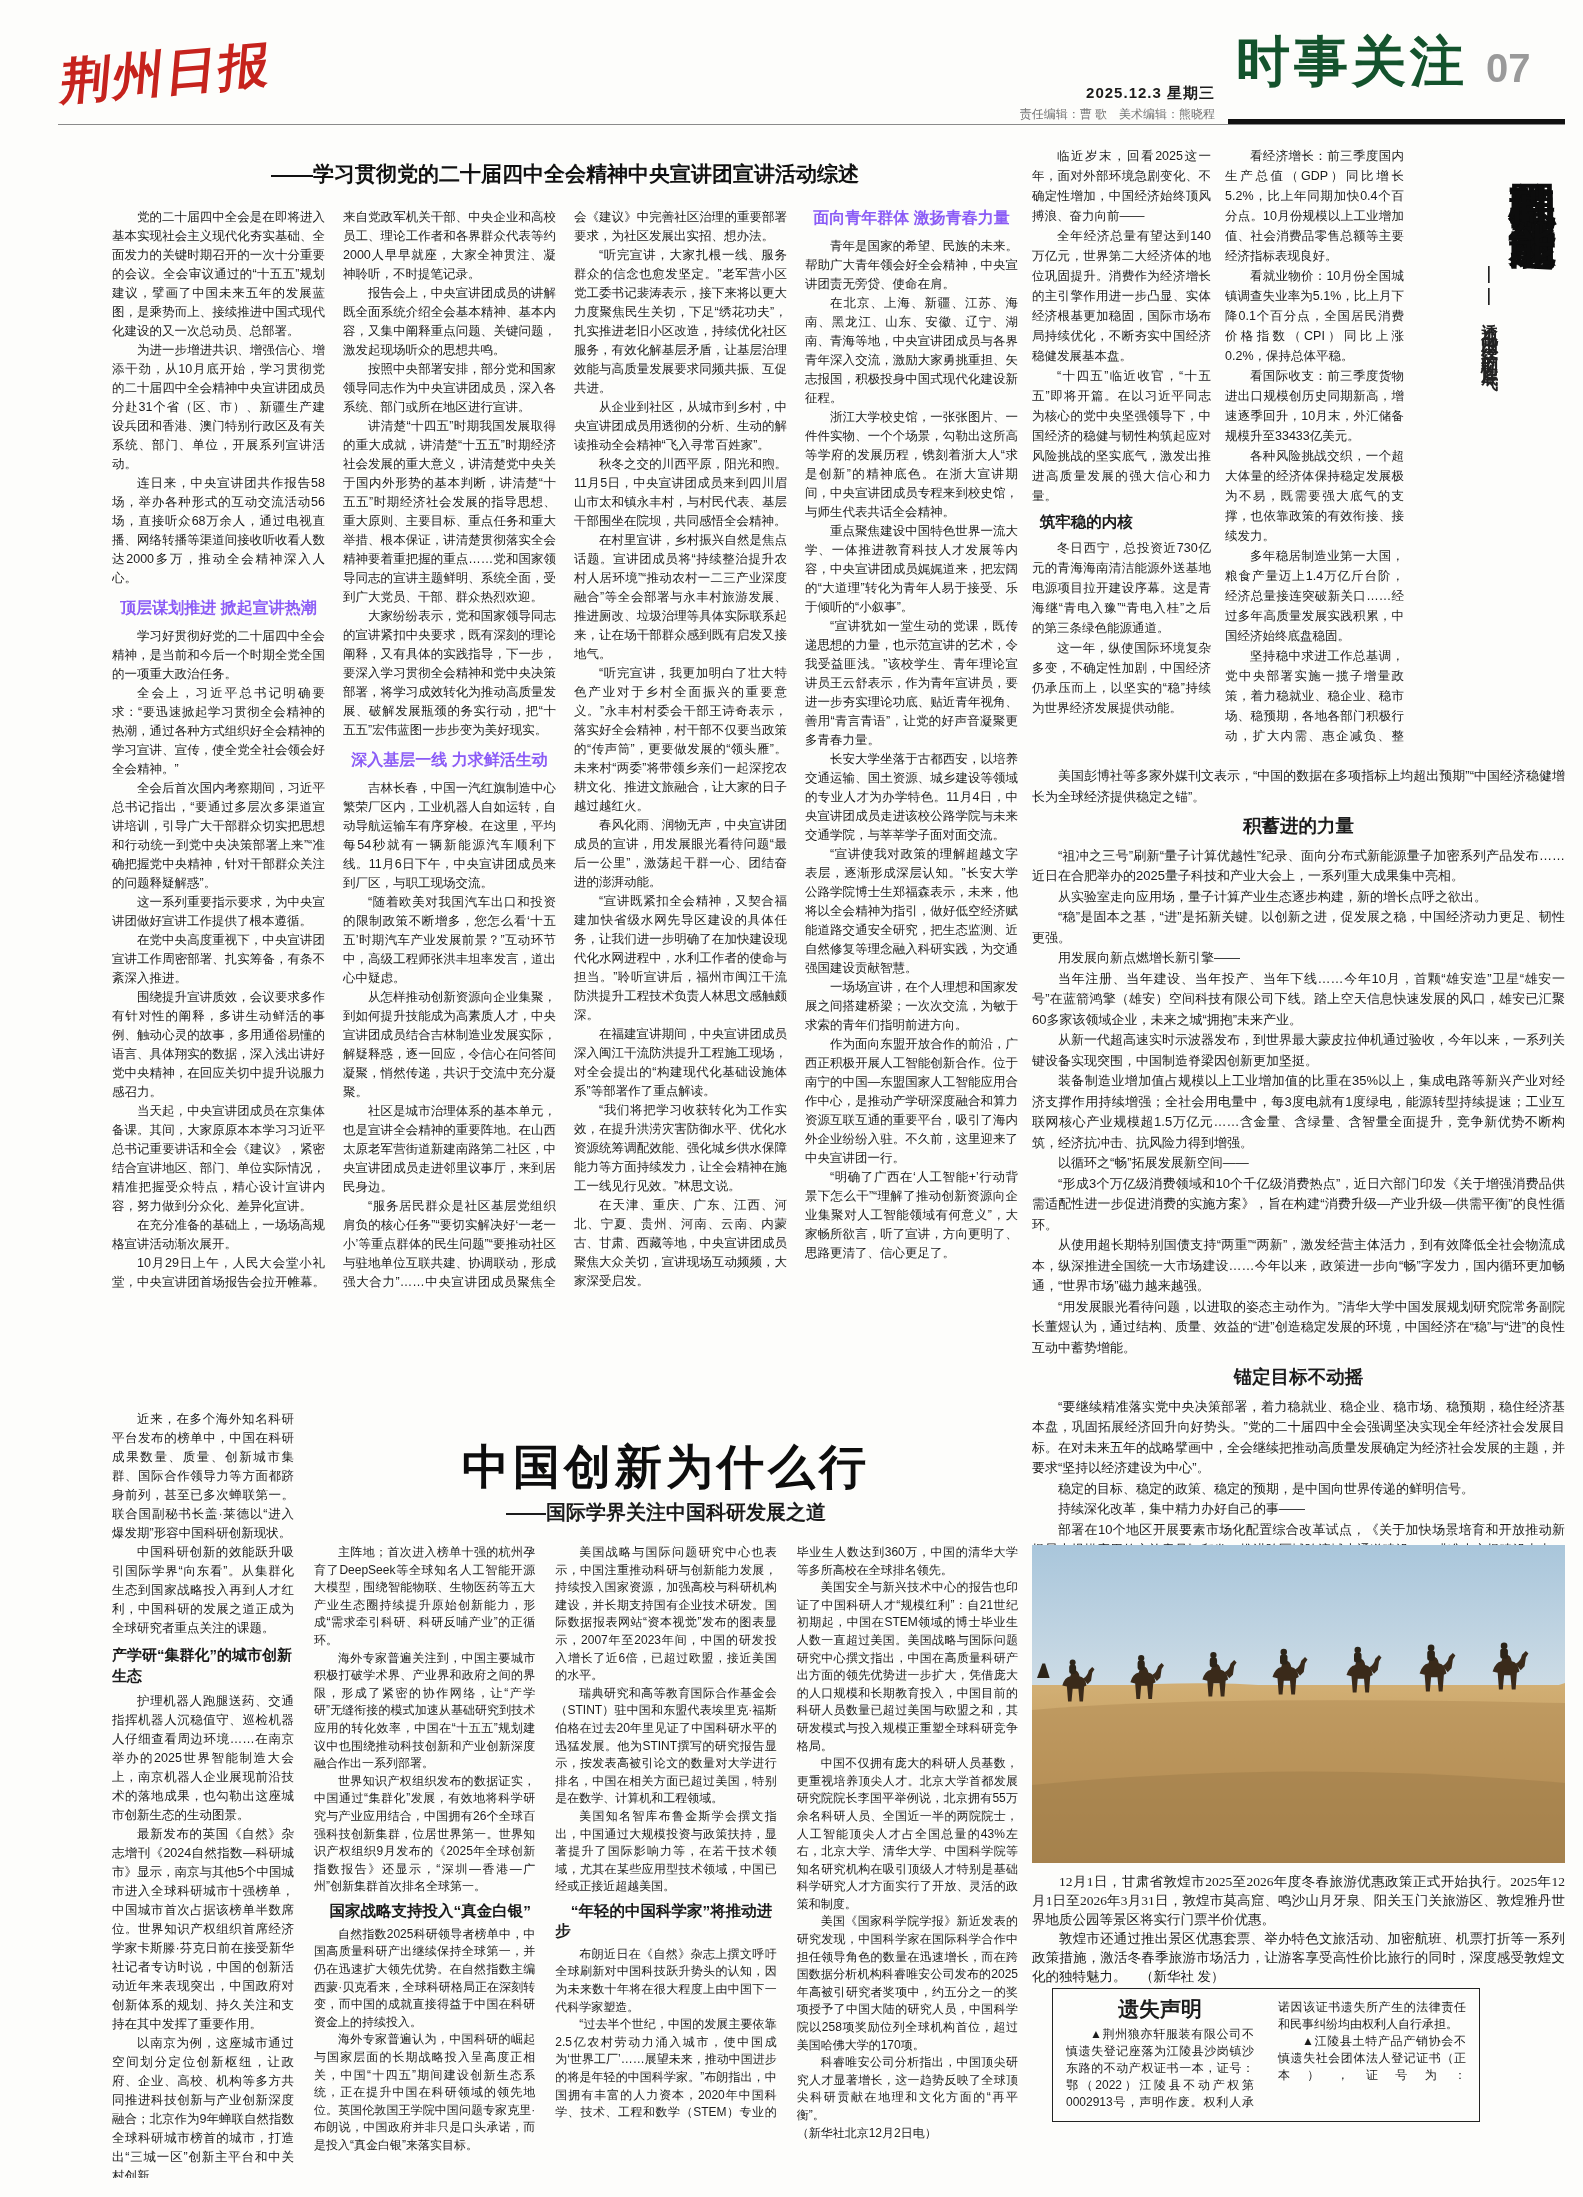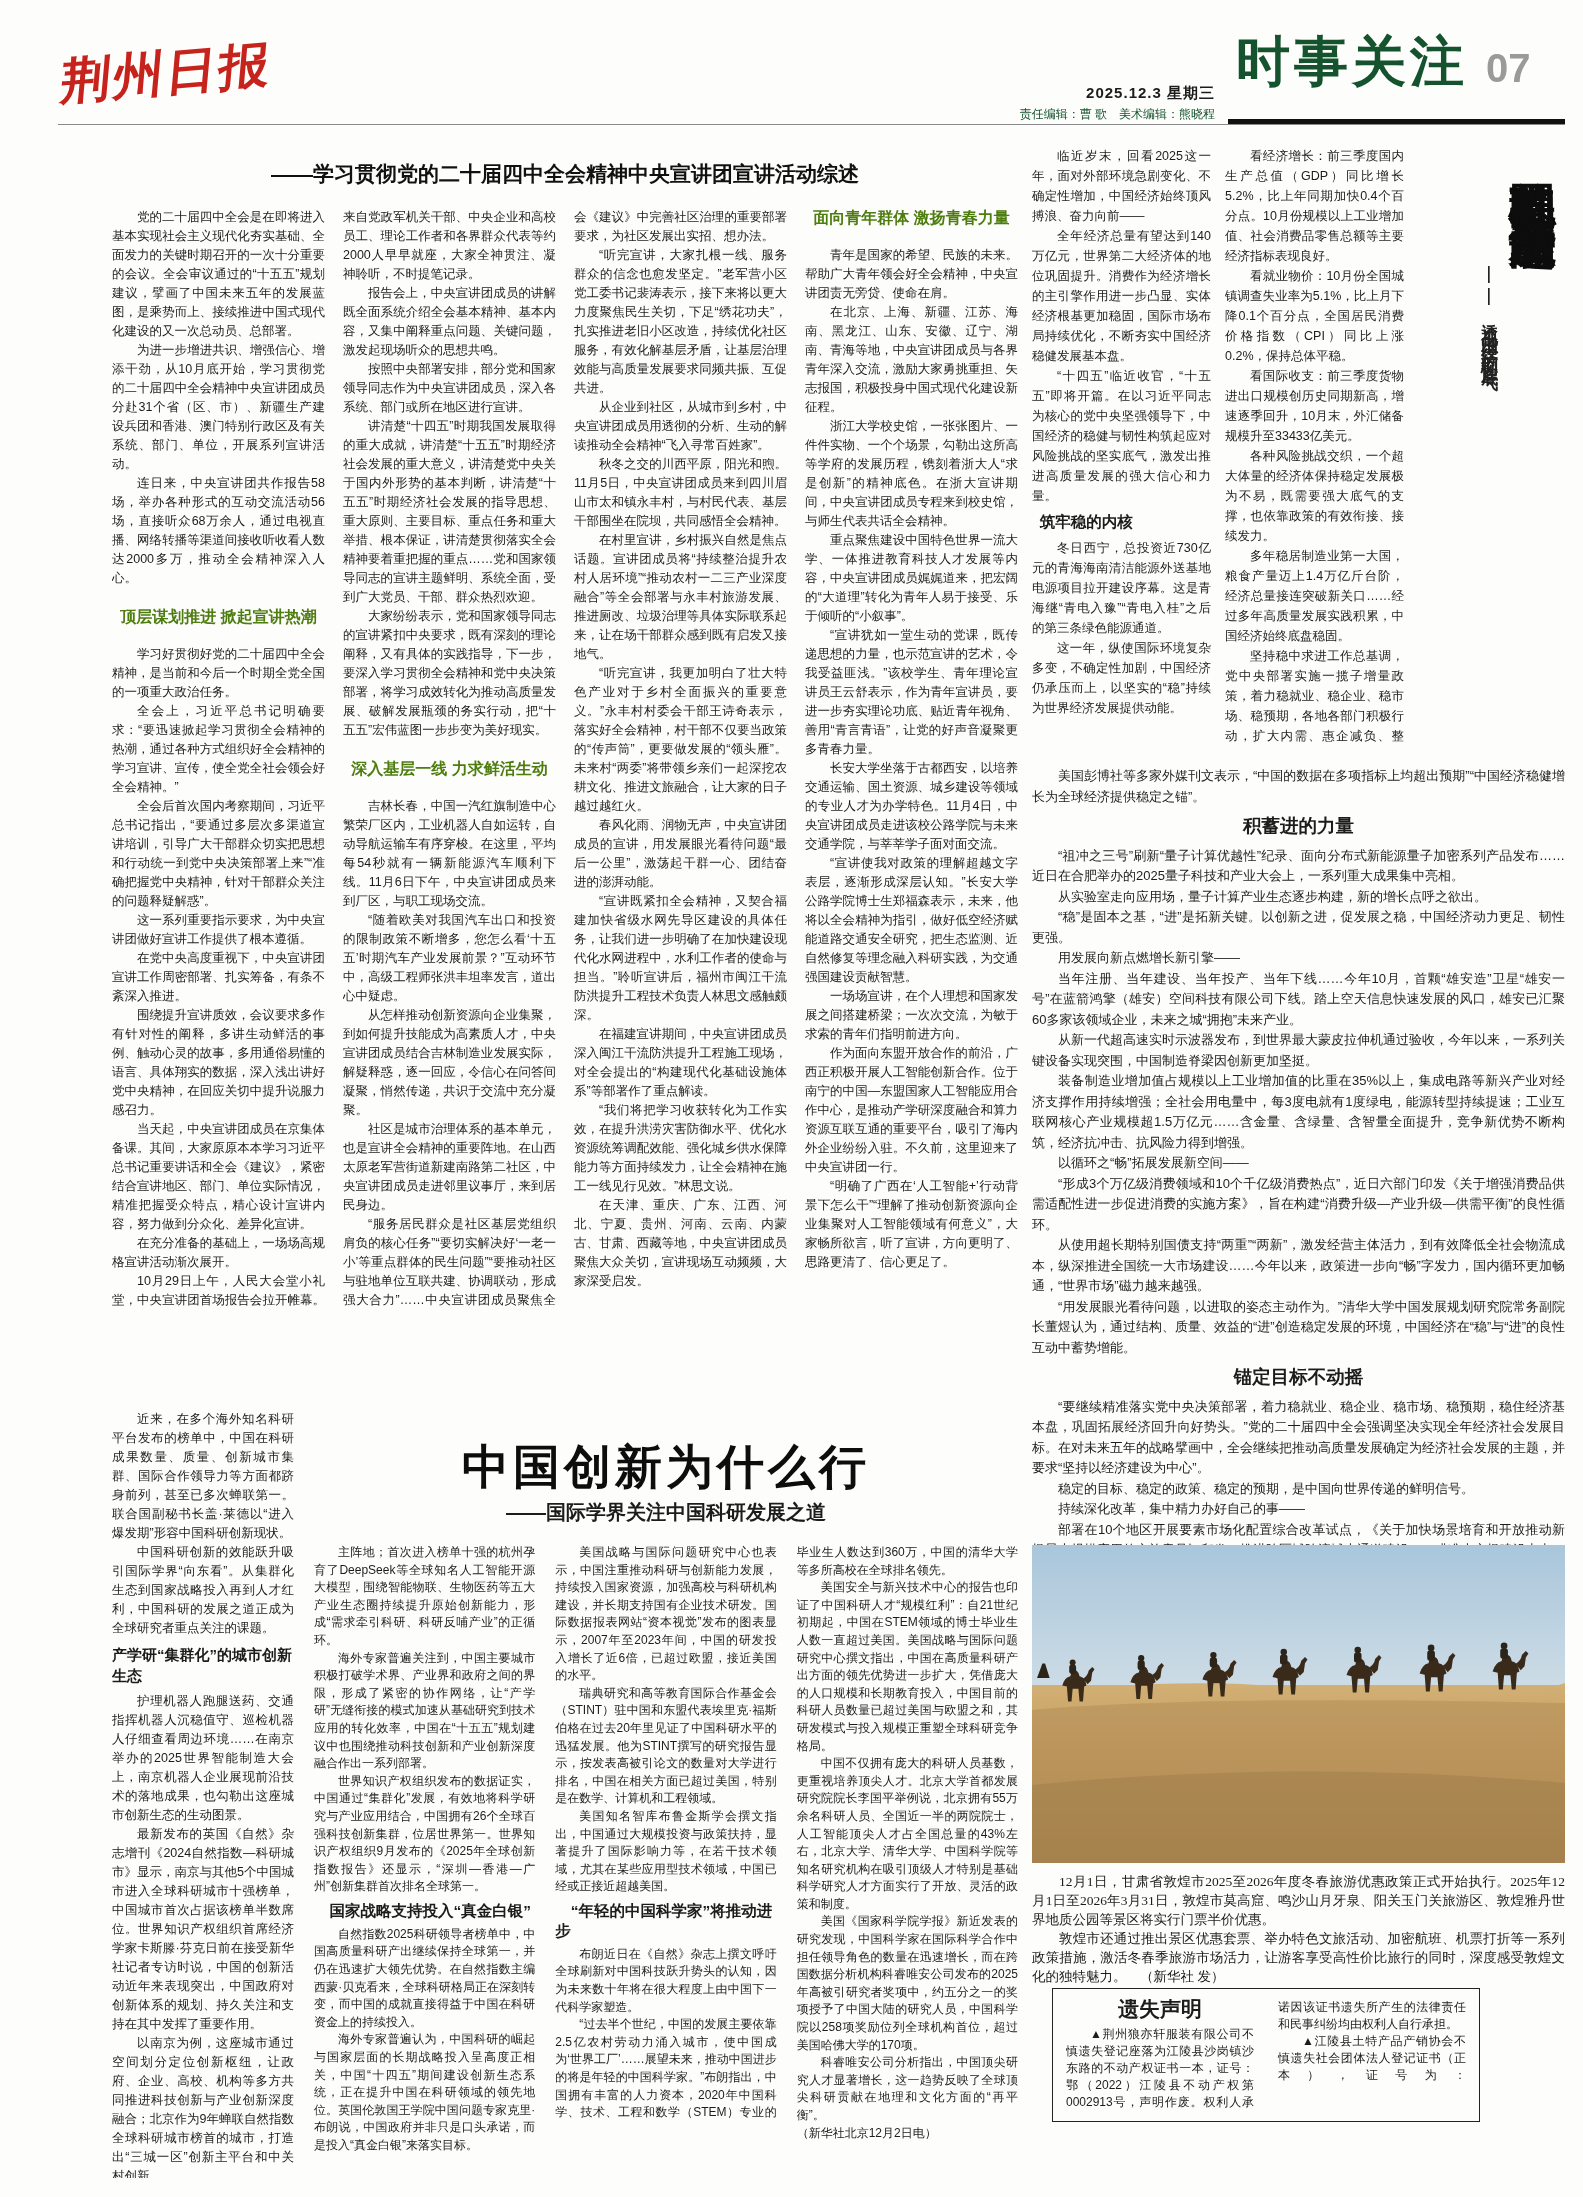--- a/index.html
+++ b/index.html
@@ -3,39 +3,39 @@
 <meta charset="utf-8">
 <style>
   html,body{margin:0;padding:0;background:#e8e8e4;}
   #page{position:relative;width:1583px;height:2197px;background:#fdfdfb;margin:0 auto;overflow:hidden;
         font-family:"Liberation Sans",sans-serif;color:#1c1c1c;}
   
   #logo{position:absolute;left:62px;top:40px;font-family:"Liberation Serif",serif;font-weight:900;
         font-size:50px;color:#c6231d;transform:skewX(-10deg) rotate(-5deg);letter-spacing:2px;}
   #dateline{position:absolute;left:955px;top:84px;width:260px;text-align:right;}
   #dateline .d1{font-size:15px;font-weight:bold;letter-spacing:1px;}
-  #dateline .d2{font-size:12px;margin-top:3px;color:#14532d;}
+  #dateline .d2{font-size:12px;margin-top:3px;color:#737373;}
   #section-title{position:absolute;left:1236px;top:26px;font-size:54px;font-weight:700;color:#14532d;
         font-family:"Liberation Sans",sans-serif;letter-spacing:4px;}
   #page-num{position:absolute;left:1486px;top:46px;font-size:40px;font-weight:bold;color:#9a9a9a;}
   #head-rule{position:absolute;left:58px;top:124px;width:1507px;height:1px;background:#8a8a8a;}
   #head-bar{position:absolute;left:1228px;top:119px;width:337px;height:5px;background:#111;}
   
   p{margin:0;text-indent:2em;}
   .justify p{text-align:justify;}
   .sign{text-align:right;text-indent:0;}
   
   #lead{position:absolute;left:112px;top:146px;width:906px;}
   #lead-headline{text-align:center;font-family:"Liberation Serif",serif;font-weight:900;
         font-size:47px;color:#111;letter-spacing:1px;white-space:nowrap;}
   #lead-headline .gap{display:inline-block;width:42px;}
   #lead-subtitle{text-align:center;font-size:21px;font-weight:bold;margin-top:14px;color:#111;}
   #lead-body{margin-top:20px;column-count:4;column-gap:18px;height:1165px;overflow:hidden;
         font-size:12.5px;line-height:19px;}
-  #lead-body .subhead{font-weight:bold;font-size:16px;text-align:center;margin:19px 0;text-indent:0;color:#4d7c0f;}
+  #lead-body .subhead{font-weight:bold;font-size:16px;text-align:center;margin:10px 0;text-indent:0;color:#8b5cf6;}
   
   #commentary{position:absolute;left:1032px;top:146px;width:533px;}
   #comm-upper{display:flex;}
   #comm-cols{width:372px;column-count:2;column-gap:14px;height:600px;overflow:hidden;
         font-size:12.5px;line-height:20px;}
   #comm-cols .subhead{font-weight:bold;font-size:15.5px;margin:6px 0;text-indent:0.5em;}
   #vert-wrap{width:153px;height:612px;display:flex;flex-direction:row;justify-content:flex-end;}
   #vert-kicker{writing-mode:vertical-rl;font-size:17px;font-weight:bold;letter-spacing:5px;
         margin-top:120px;height:480px;color:#222;}
   #vert-headline{writing-mode:vertical-rl;font-family:"Liberation Serif",serif;font-weight:900;

